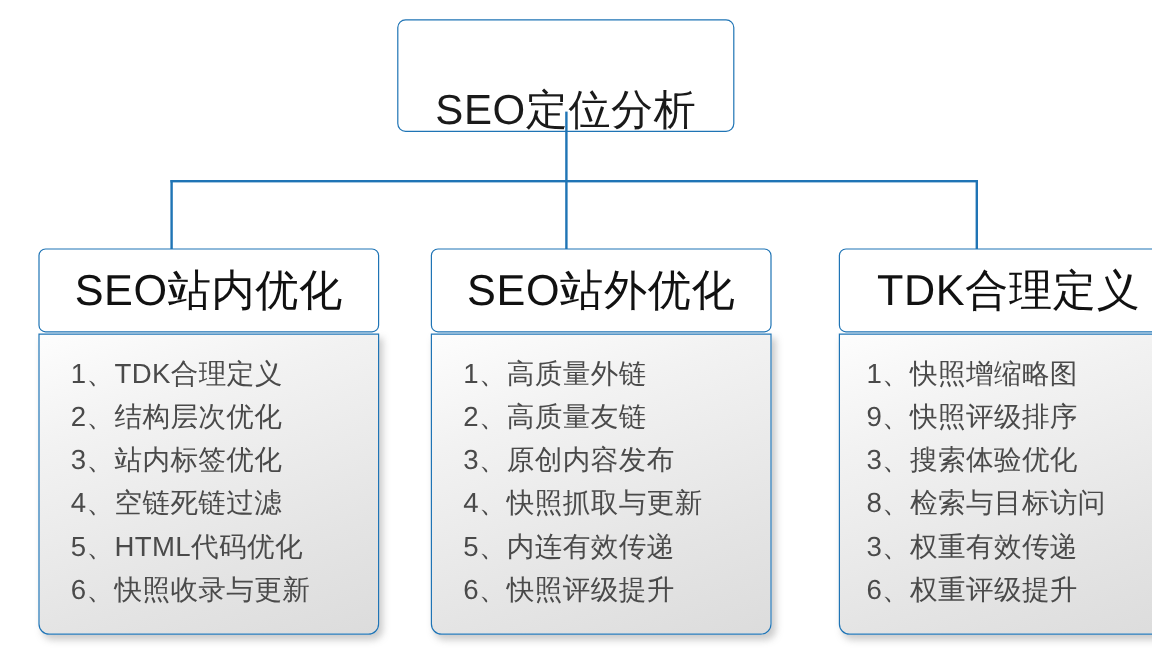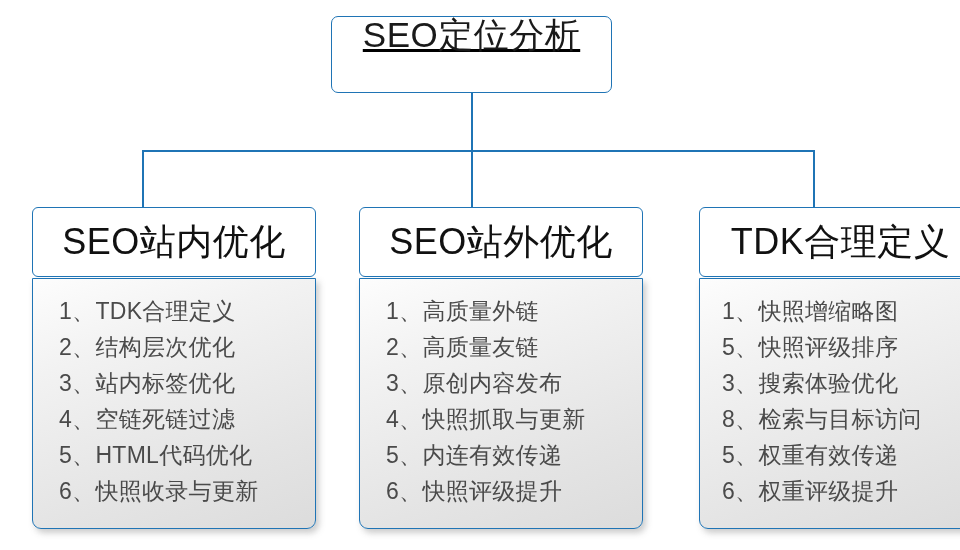--- a/index.html
+++ b/index.html
@@ -19,29 +19,28 @@
     width: 960px;
     height: 550px;
   }
 
   
   .root-box {
     position: absolute;
     left: 331px;
     top: 16px;
     width: 281px;
-    height: 77px;
+    height: 94px;
     box-sizing: border-box;
     border: 1.6px solid #1F74B5;
     border-radius: 7px;
     background: #ffffff;
     display: flex;
-    align-items: flex-start;
+    align-items: flex-end;
     justify-content: center;
-    text-decoration: underline;
   }
   .root-label {
     font-size: 35px;
     color: #1a1a1a;
     letter-spacing: 0.5px;
     line-height: 1;
     white-space: nowrap;
   }
 
   
@@ -187,22 +186,22 @@
     </div>
   </div>
 
   <div class="column col-3">
     <div class="col-header">
       <span class="col-header-label">TDK合理定义</span>
     </div>
     <div class="col-body">
       <ul class="item-list">
         <li class="list-item">1、快照增缩略图</li>
-        <li class="list-item">5、快照评级排序</li>
+        <li class="list-item">9、快照评级排序</li>
         <li class="list-item">3、搜索体验优化</li>
         <li class="list-item">8、检索与目标访问</li>
-        <li class="list-item">5、权重有效传递</li>
+        <li class="list-item">3、权重有效传递</li>
         <li class="list-item">6、权重评级提升</li>
       </ul>
     </div>
   </div>
 
 </div>
 
 </body></html>

